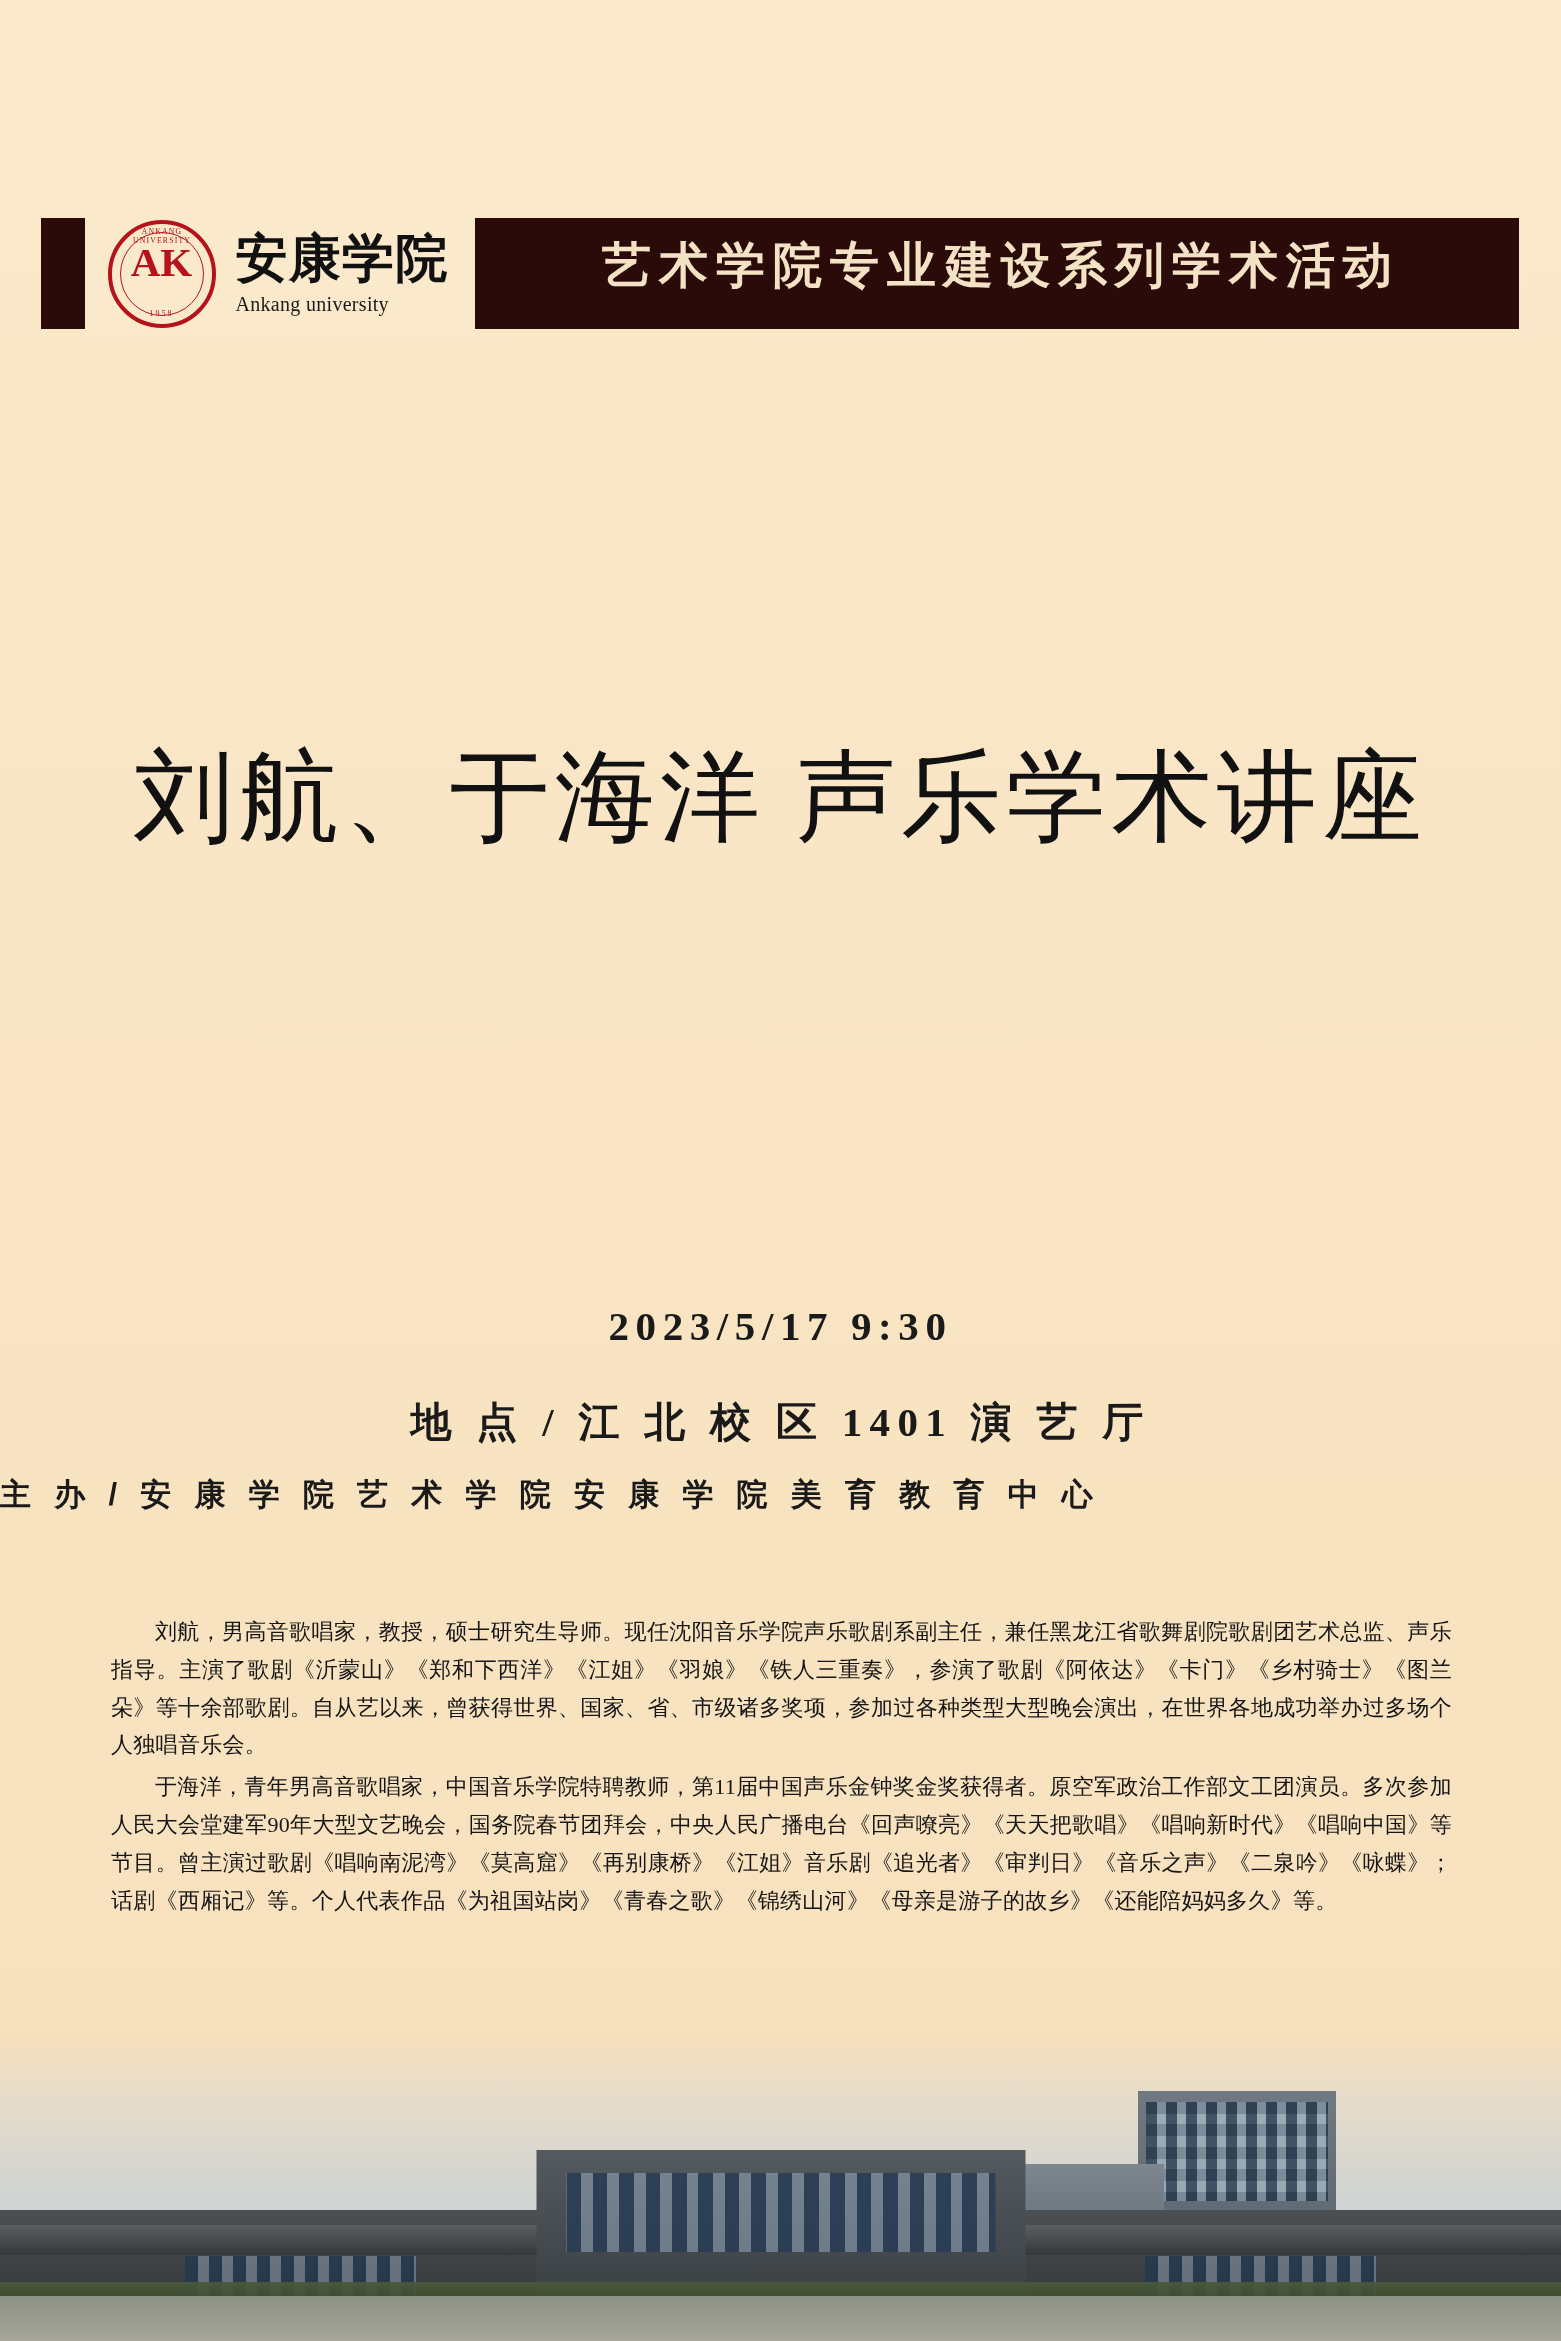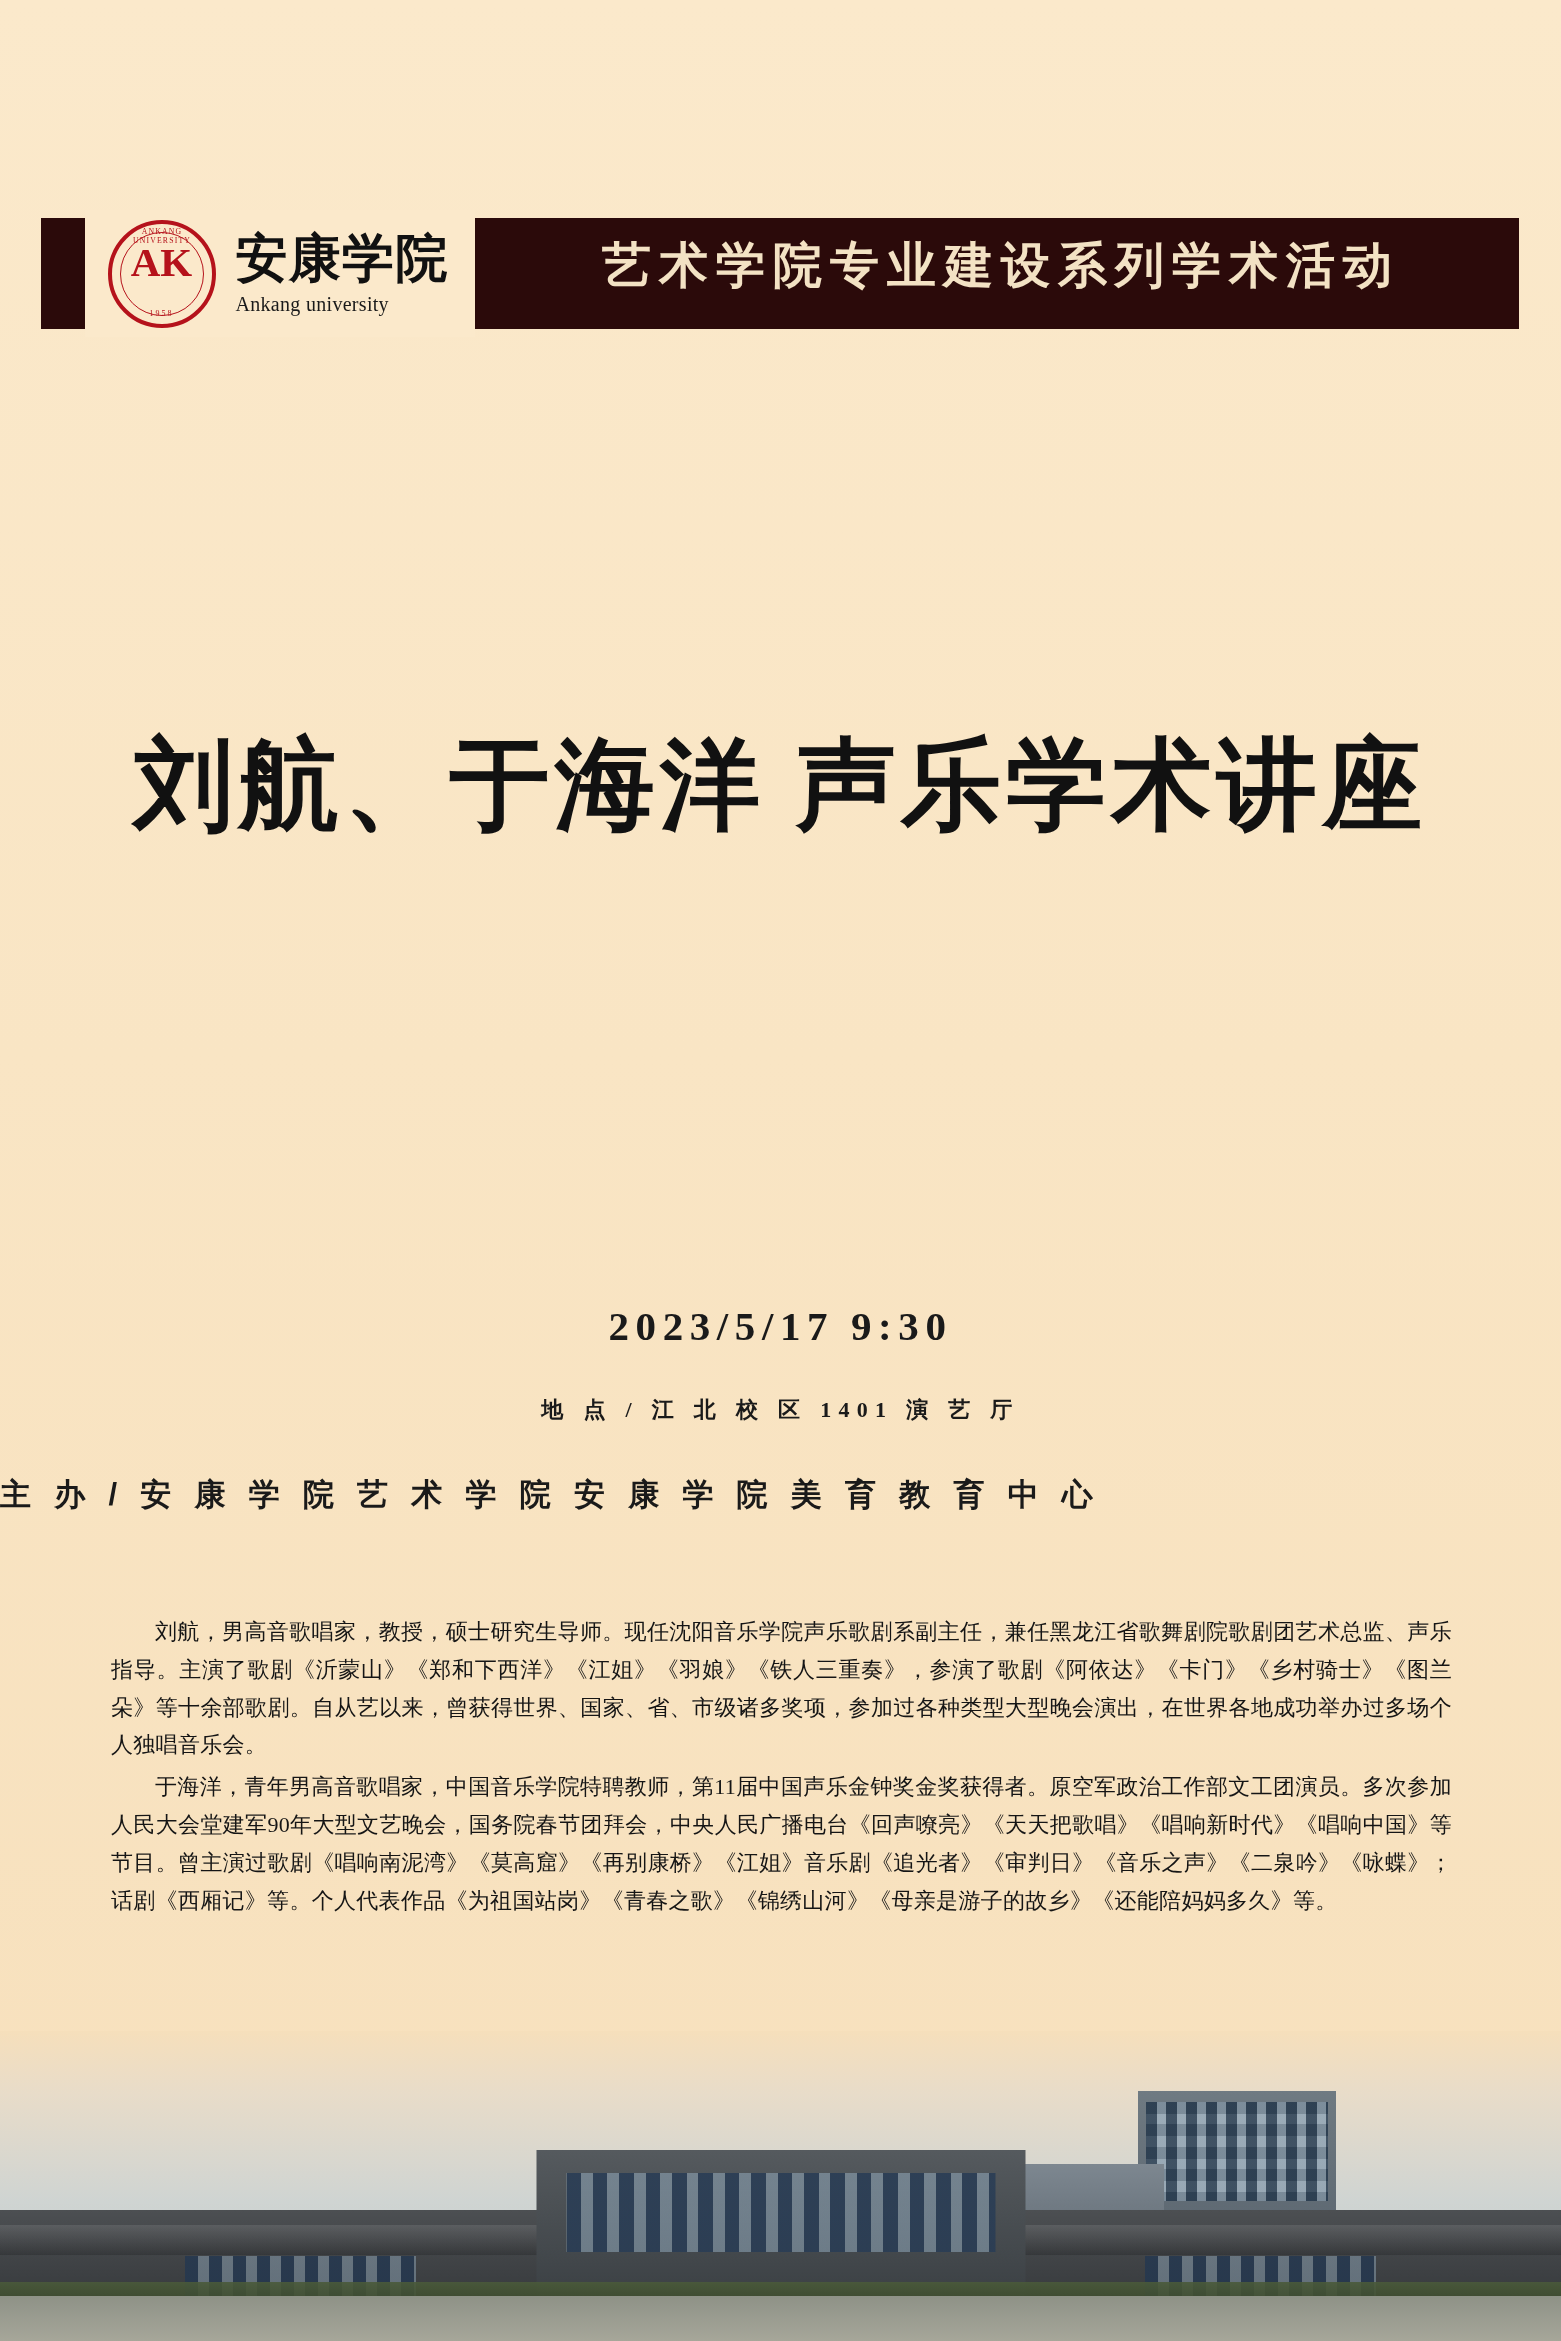--- a/index.html
+++ b/index.html
@@ -126,23 +126,23 @@
   }
   .title-line-1 {
     font-size: 100px;
     font-weight: bold;
     color: #111;
     letter-spacing: 8px;
     line-height: 1.18;
     font-family: "Liberation Serif", serif;
   }
   .title-line-2 {
-    margin-top: 40px;
+    margin-top: 52px;
     font-size: 100px;
-    font-weight: bold;
+    font-weight: normal;
     color: #111;
     letter-spacing: 5.3px;
     line-height: 1.18;
     font-family: "Liberation Serif", serif;
   }
 
   
   .datetime {
     position: absolute;
     left: 0;
@@ -154,21 +154,21 @@
     color: #1a1a1a;
     letter-spacing: 6.6px;
     font-family: "Liberation Serif", serif;
   }
   .venue {
     position: absolute;
     left: 0;
     top: 1395px;
     width: 100%;
     text-align: center;
-    font-size: 22px;
+    font-size: 41px;
     font-weight: bold;
     color: #1a1a1a;
     letter-spacing: 7.3px;
     font-family: "Liberation Serif", serif;
   }
   .host {
     position: absolute;
     left: 0;
     top: 1474px;
     width: 100%;

